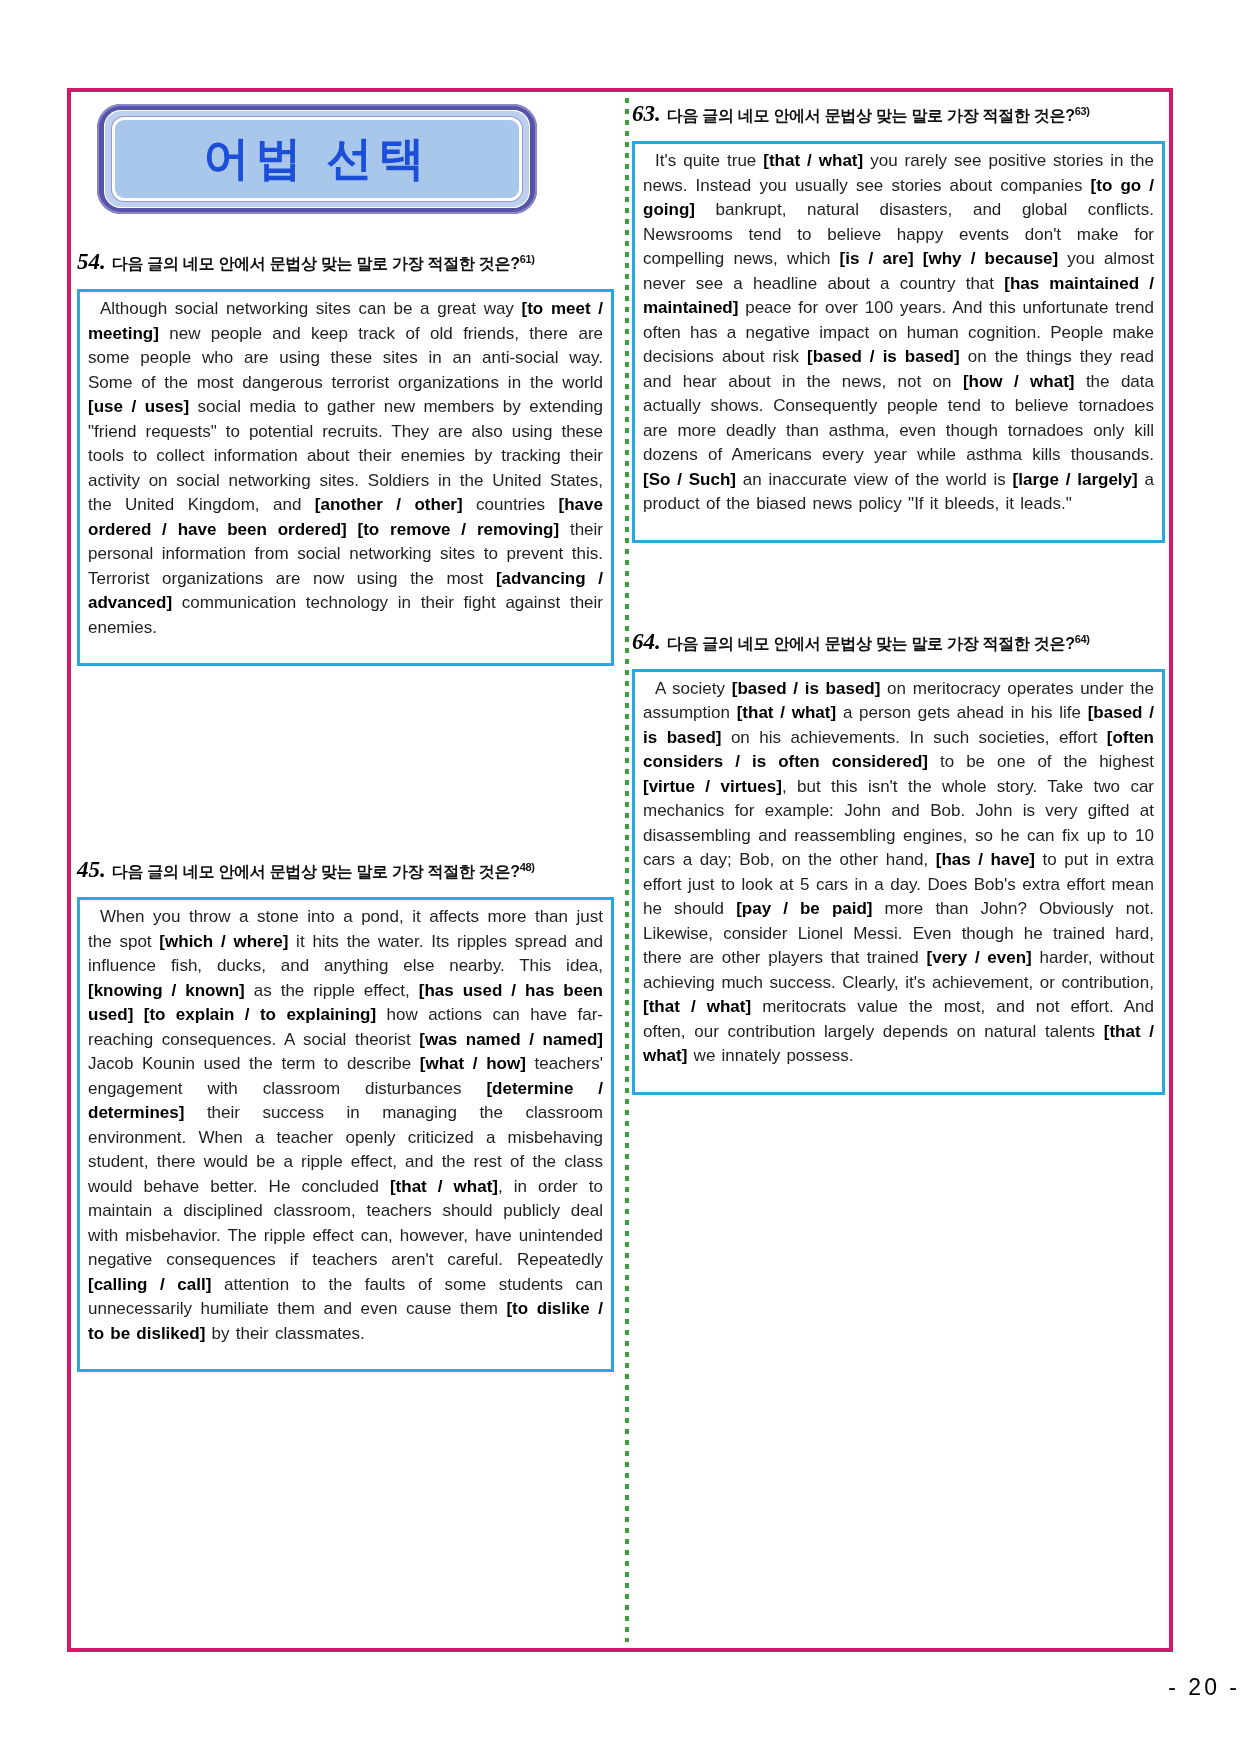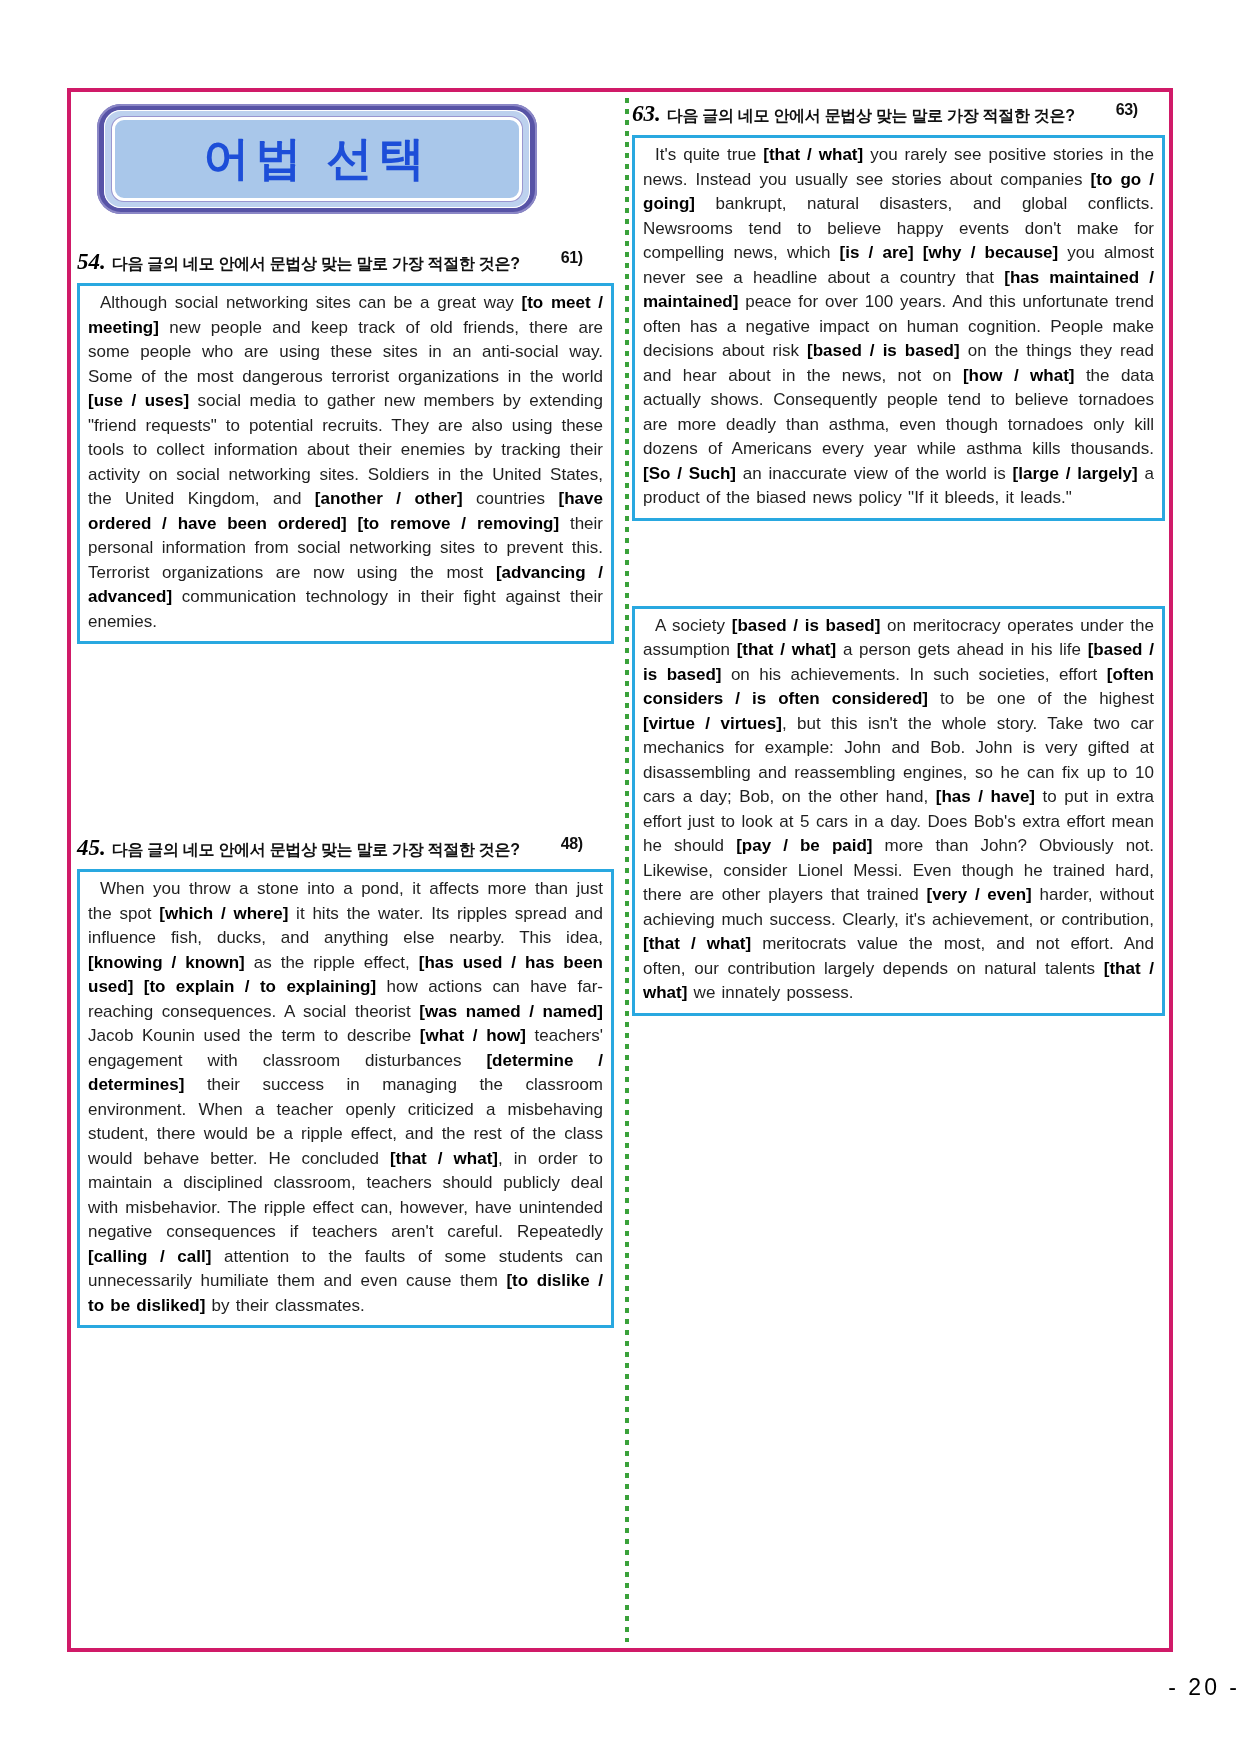--- a/index.html
+++ b/index.html
@@ -49,28 +49,28 @@
   }
 
   
   .qheader { line-height: 27px; white-space: nowrap; }
   .qnum {
     font-family: "Liberation Serif", "DejaVu Serif", serif;
     font-weight: bold; font-style: italic;
     font-size: 23px; margin-right: 6px; color: #000; margin-top: 40px;
   }
   .qprompt { font-weight: bold; font-size: 16px; color: #111; letter-spacing: -0.3px; }
-  .qfoot { font-size: 16px; font-weight: bold; vertical-align: super; line-height: 0; margin-left: 41px; }
+  .qfoot { font-size: 11px; font-weight: bold; vertical-align: super; line-height: 0; }
 
   
   .pbox {
-    margin-top: 6px;
+    margin-top: 12px;
     border: 3px solid var(--passage-box-border, #29a8e0);
     box-sizing: border-box;
-    padding: 5px 8px 7px 8px;
+    padding: 5px 8px 23px 8px;
   }
   .ptext {
     margin: 0;
     font-size: 17px; line-height: 24.5px;
     text-align: justify;
     text-indent: 12px;
     word-spacing: 1.5px;
     color: #1f1f1f;
   }
   .ptext b { font-weight: 700; color: #000; }
@@ -130,20 +130,23 @@
       <div class="qblock mt-q63">
         <div class="qheader">
           <span class="qnum">63.</span><span class="qprompt"><span>다음 글의 네모 안에서 문법상 맞는 말로 가장 적절한 것은?</span><sup class="qfoot">63)</sup></span>
         </div>
         <div class="pbox">
           <p class="ptext">It's quite true <b>[that / what]</b> you rarely see positive stories in the news. Instead you usually see stories about companies <b>[to go / going]</b> bankrupt, natural disasters, and global conflicts. Newsrooms tend to believe happy events don't make for compelling news, which <b>[is / are]</b> <b>[why / because]</b> you almost never see a headline about a country that <b>[has maintained / maintained]</b> peace for over 100 years. And this unfortunate trend often has a negative impact on human cognition. People make decisions about risk <b>[based / is based]</b> on the things they read and hear about in the news, not on <b>[how / what]</b> the data actually shows. Consequently people tend to believe tornadoes are more deadly than asthma, even though tornadoes only kill dozens of Americans every year while asthma kills thousands. <b>[So / Such]</b> an inaccurate view of the world is <b>[large / largely]</b> a product of the biased news policy "If it bleeds, it leads."</p>
         </div>
       </div>
 
       <div class="qblock mt-q64">
+        <div class="qheader">
+          <span class="qnum">64.</span><span class="qprompt"><span>다음 글의 네모 안에서 문법상 맞는 말로 가장 적절한 것은?</span><sup class="qfoot">64)</sup></span>
+        </div>
         <div class="pbox">
           <p class="ptext">A society <b>[based / is based]</b> on meritocracy operates under the assumption <b>[that / what]</b> a person gets ahead in his life <b>[based / is based]</b> on his achievements. In such societies, effort <b>[often considers / is often considered]</b> to be one of the highest <b>[virtue / virtues]</b>, but this isn't the whole story. Take two car mechanics for example: John and Bob. John is very gifted at disassembling and reassembling engines, so he can fix up to 10 cars a day; Bob, on the other hand, <b>[has / have]</b> to put in extra effort just to look at 5 cars in a day. Does Bob's extra effort mean he should <b>[pay / be paid]</b> more than John? Obviously not. Likewise, consider Lionel Messi. Even though he trained hard, there are other players that trained <b>[very / even]</b> harder, without achieving much success. Clearly, it's achievement, or contribution, <b>[that / what]</b> meritocrats value the most, and not effort. And often, our contribution largely depends on natural talents <b>[that / what]</b> we innately possess.</p>
         </div>
       </div>
 
     </div>
   </div>
 
   <div class="pagenum">- 20 -</div>
 </div>

